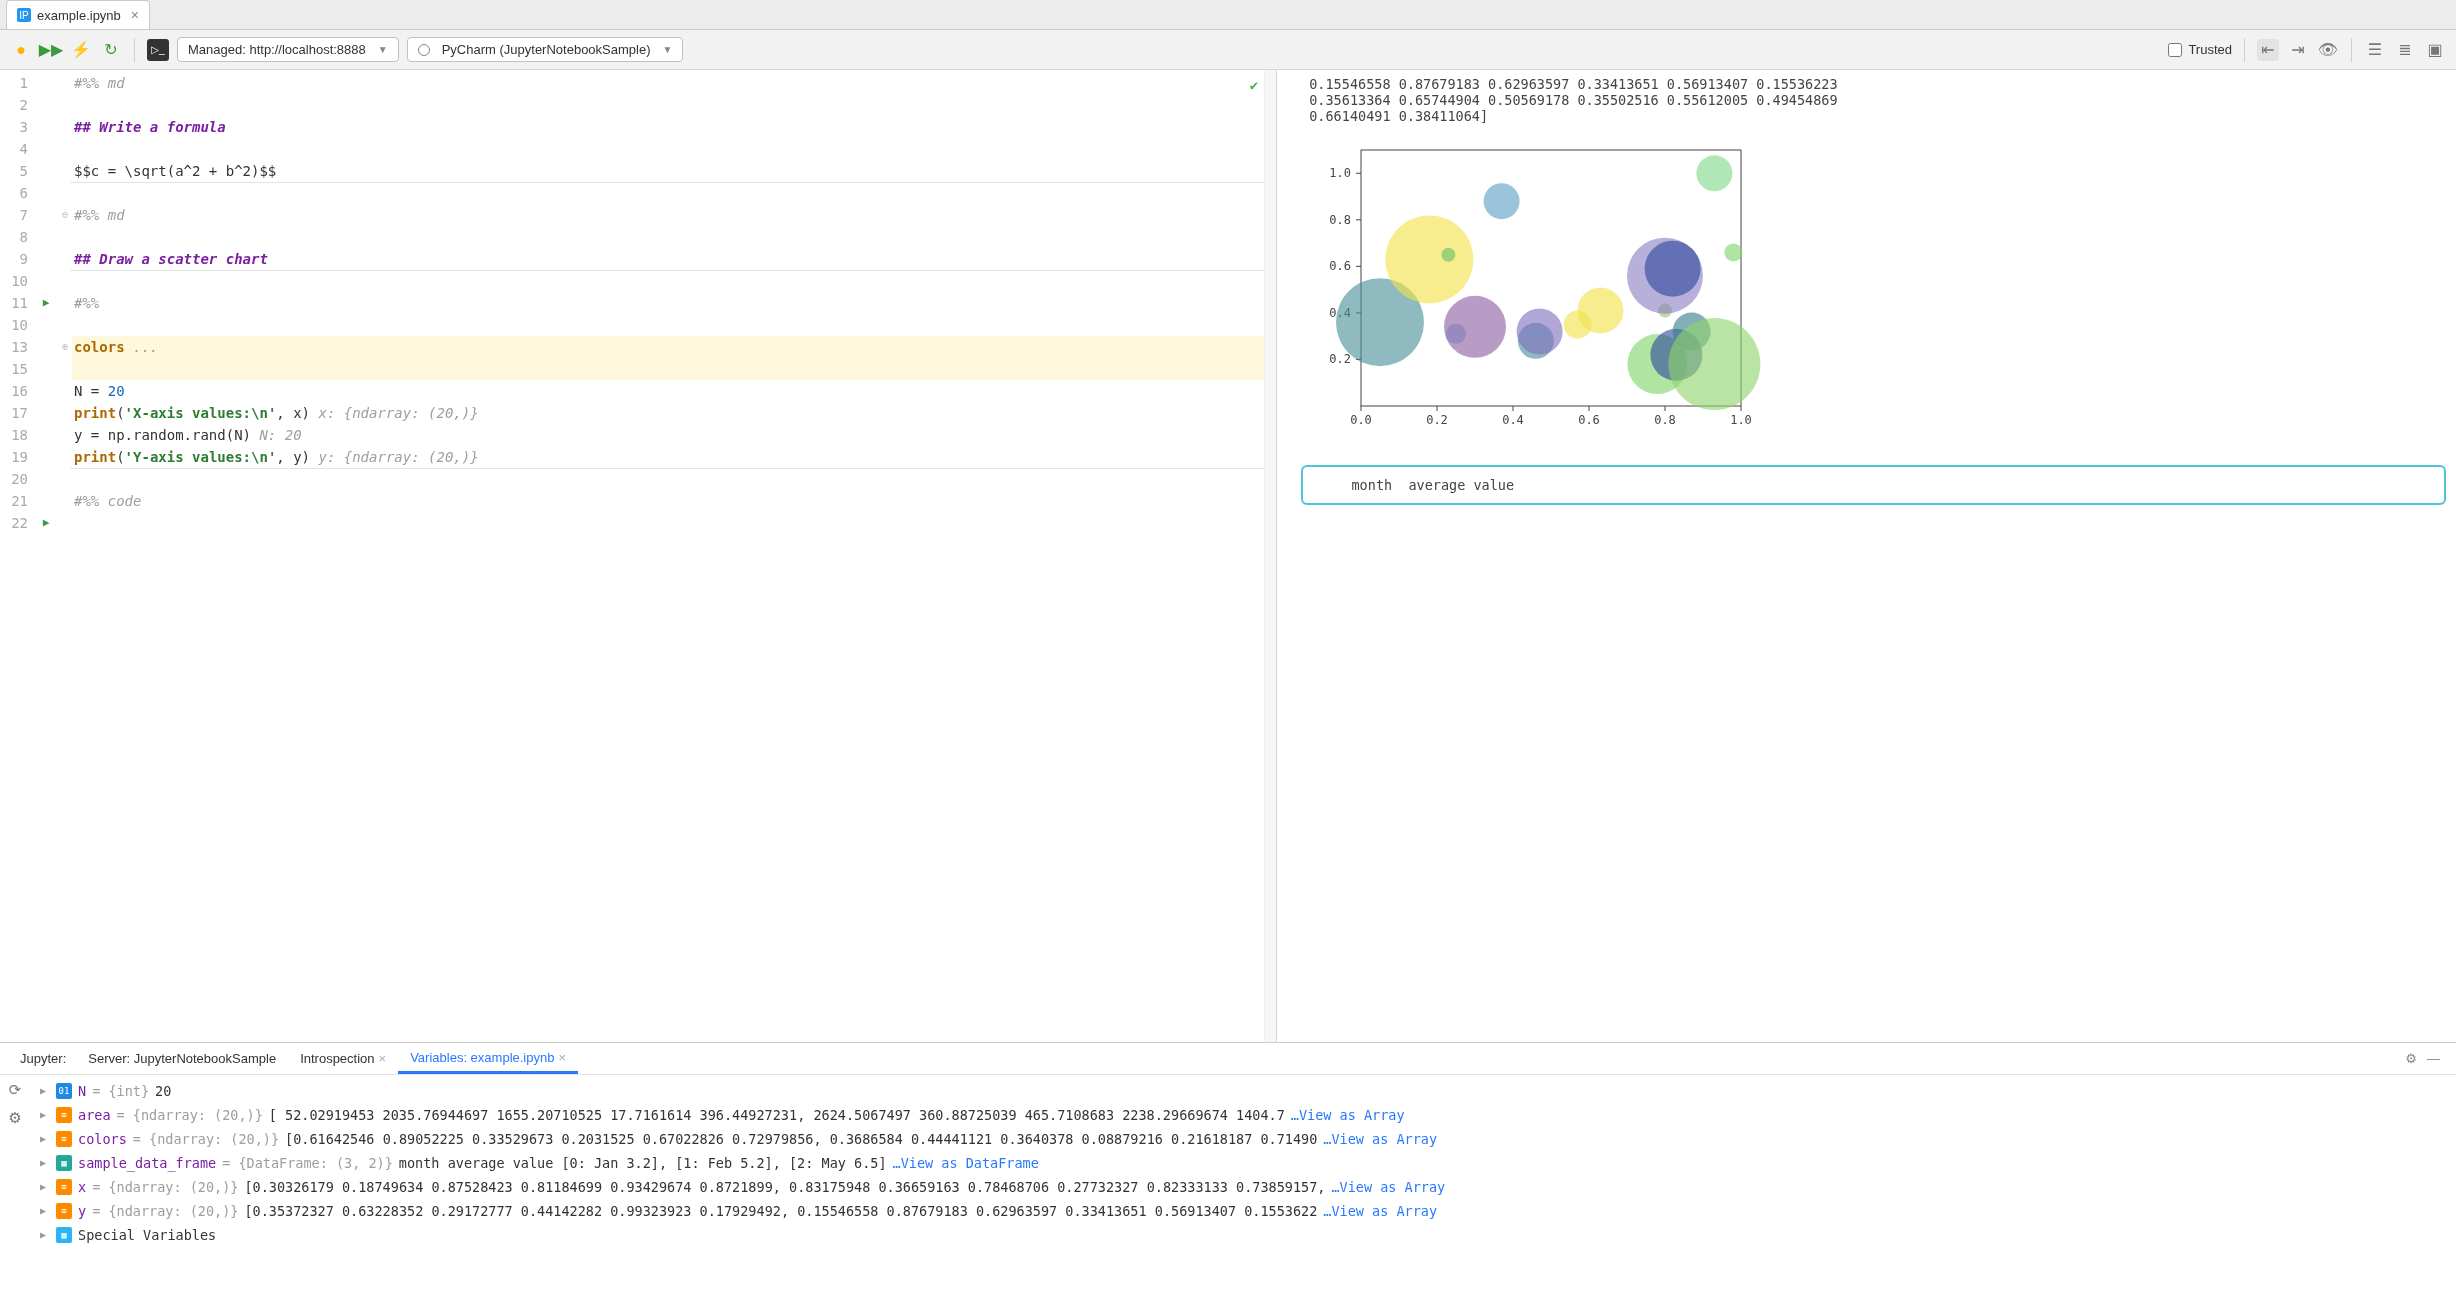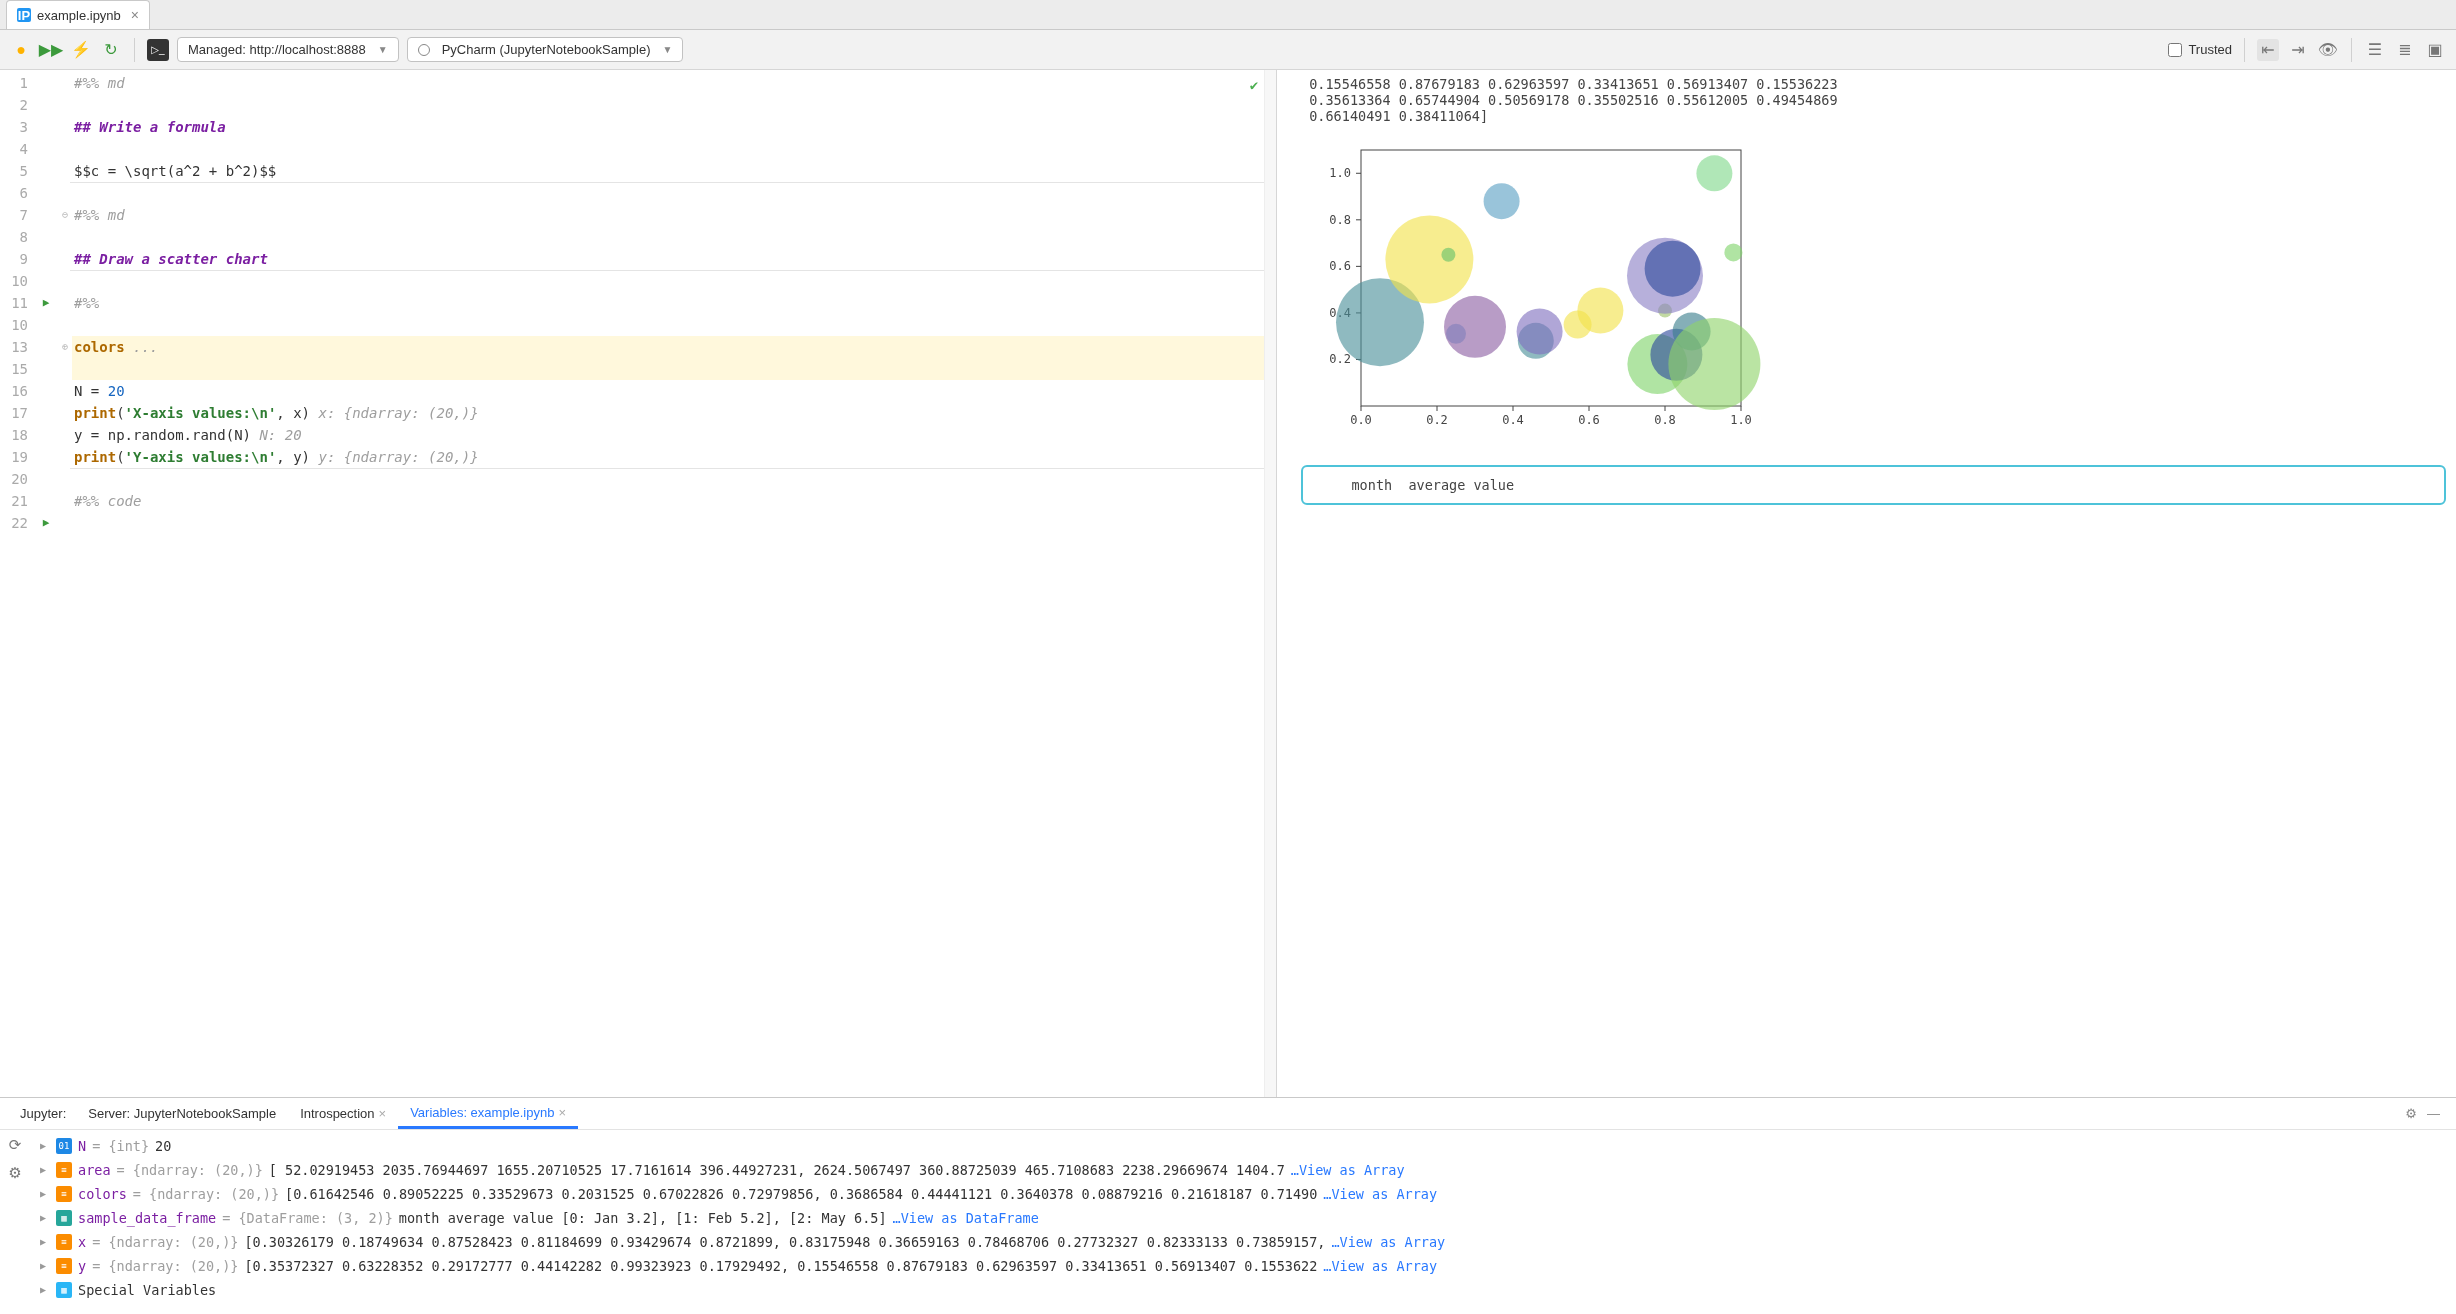--- a/index.html
+++ b/index.html
@@ -2,21 +2,21 @@
 <html><head>
 <meta charset="utf-8">
 <style>
 * { box-sizing: border-box; margin: 0; padding: 0; }
 html, body { width: 100%; height: 100%; font-family: -apple-system, "Segoe UI", Arial, sans-serif; font-size: 13px; color: #333; background: #f2f2f2; }
 body { display: flex; flex-direction: column; }
 
 
 .tabbar { height: 30px; display: flex; align-items: flex-end; background: #ececec; border-bottom: 1px solid #c9c9c9; padding-left: 6px; }
 .tab { display: flex; align-items: center; gap: 6px; padding: 6px 10px; background: #fff; border: 1px solid #c9c9c9; border-bottom: none; border-radius: 4px 4px 0 0; font-size: 13px; }
-.tab .ic { width: 14px; height: 14px; background: #2196f3; border-radius: 2px; display: inline-flex; align-items: center; justify-content: center; font-size: 13px; color: #fff; font-weight: bold; }
+.tab .ic { width: 14px; height: 14px; background: #2196f3; border-radius: 2px; display: inline-flex; align-items: center; justify-content: center; font-size: 10px; color: #fff; font-weight: normal; }
 .tab .close { color: #888; font-size: 14px; cursor: pointer; margin-left: 4px; }
 
 
 .toolbar { height: 40px; display: flex; align-items: center; gap: 8px; padding: 0 10px; background: #f2f2f2; border-bottom: 1px solid #d6d6d6; }
 .tbtn { width: 22px; height: 22px; display: inline-flex; align-items: center; justify-content: center; cursor: pointer; font-size: 16px; }
 .sep { width: 1px; height: 24px; background: #d0d0d0; margin: 0 4px; }
 .combo { display: flex; align-items: center; gap: 12px; background: #fff; border: 1px solid #c2c2c2; border-radius: 4px; padding: 4px 10px; font-size: 13px; cursor: pointer; }
 .combo .caret { color: #888; font-size: 10px; }
 .flex-spacer { flex: 1; }
 .chk { display: flex; align-items: center; gap: 6px; font-size: 13px; }
@@ -44,21 +44,21 @@
 .kw-gray { color: #9e9e9e; font-style: italic; }
 .check-ok { position: absolute; right: 6px; top: 4px; color: #4caf50; font-size: 14px; }
 .scroll-strip { width: 12px; background: #f7f7f7; border-left: 1px solid #eee; }
 
 
 .preview-pane { flex: 1; overflow: auto; padding: 6px 10px 6px 24px; font-family: "Menlo","Consolas",monospace; font-size: 13.5px; color: #444; }
 .preview-pane pre { white-space: pre; margin: 0; }
 .df-box { border: 2px solid #4ec3d9; border-radius: 6px; padding: 10px 24px; margin-top: 22px; }
 
 
-.bottom { height: 217px; border-top: 1px solid #c9c9c9; display: flex; flex-direction: column; background: #fff; }
+.bottom { height: 272px; border-top: 1px solid #c9c9c9; display: flex; flex-direction: column; background: #fff; }
 .bottom-tabs { height: 32px; display: flex; align-items: center; gap: 0; padding: 0 10px; border-bottom: 1px solid #e3e3e3; font-size: 13px; }
 .bottom-tabs .lbl { padding: 0 10px; color: #333; }
 .bottom-tabs .bt { padding: 6px 12px; cursor: pointer; display:flex; align-items:center; gap:4px; }
 .bottom-tabs .bt.active { border-bottom: 3px solid #2979ff; color: #2979ff; }
 .bottom-tabs .xclose { color:#aaa; font-size:13px; }
 .bottom-body { flex: 1; display: flex; min-height:0; }
 .side-icons { width: 30px; display: flex; flex-direction: column; align-items: center; gap: 10px; padding-top: 6px; color:#777; }
 .side-icons div { cursor:pointer; font-size:15px; }
 .var-list { flex: 1; overflow: auto; padding: 4px 6px; font-family: "Menlo","Consolas",monospace; font-size: 13.5px; line-height: 24px; }
 .var-row { display:flex; align-items:center; gap:6px; white-space:nowrap; }

